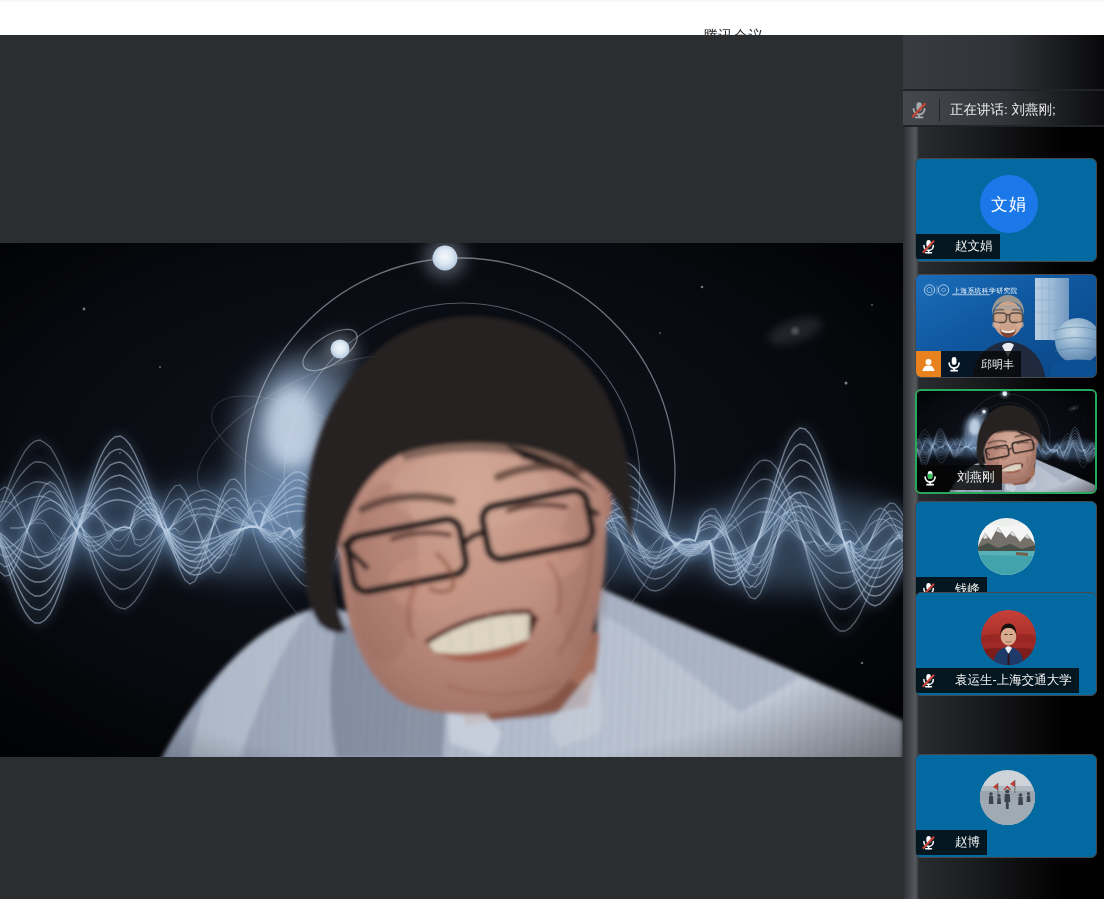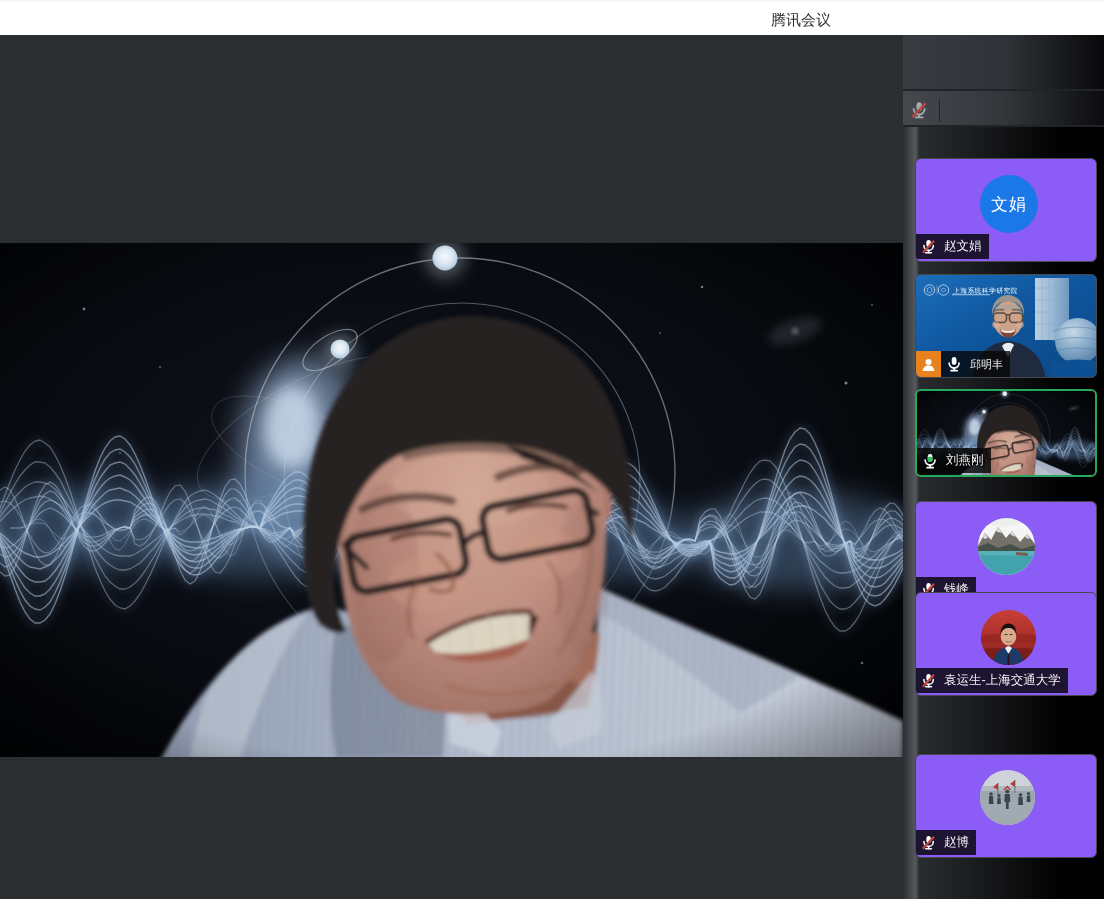--- a/index.html
+++ b/index.html
@@ -1,29 +1,29 @@
 <!DOCTYPE html>
 <html><head><meta charset="utf-8">
 <style>
 *{margin:0;padding:0;box-sizing:border-box}
 html,body{width:1104px;height:899px;overflow:hidden;background:#2b2e31;font-family:"Liberation Sans",sans-serif}
 #titlebar{position:absolute;left:0;top:0;width:1104px;height:35px;background:#fff;border-top:2px solid #f7f7f8}
-#title{position:absolute;left:703px;top:0;width:128px;height:35px;line-height:36px;text-align:right;font-size:15px;color:#2e2e2e}
+#title{position:absolute;left:703px;top:16px;width:128px;height:35px;line-height:36px;text-align:left;font-size:15px;color:#2e2e2e}
 #video{position:absolute;left:0;top:243px;width:903px;height:514px;background:#05070b;overflow:hidden}
 #sidebar{position:absolute;left:903px;top:35px;width:201px;height:864px;background:#000}
 .sb-band1{position:absolute;left:0;top:0;width:201px;height:54px;background:linear-gradient(90deg,#383c40 0%,#2f3236 52%,#08080a 100%)}
 .sb-bar{position:absolute;left:0;top:54px;width:201px;height:38px;background:linear-gradient(90deg,#45494e 0%,#33363a 50%,#0c0c0e 100%);border-top:2px solid #202327;border-bottom:2px solid #202327}
 .sb-list{position:absolute;left:0;top:92px;width:201px;height:772px;background:linear-gradient(90deg,#3a3d40 0%,#292c2f 8%,#17181a 42%,#000 80%)}
 .sb-strip{position:absolute;left:0;top:92px;width:16px;height:772px;background:linear-gradient(90deg,#2a2d30 0%,#44484c 45%,#55595d 78%,#2e3134 100%)}
 .sep{position:absolute;left:36px;top:8px;width:1px;height:23px;background:#232629}
 .speaktext{position:absolute;left:47px;top:0;height:38px;line-height:38px;font-size:13.5px;color:#ececec;white-space:nowrap}
-.thumb{position:absolute;left:915px;width:182px;height:104px;background:#8b5cf6;border:1px solid #47494d;border-radius:6px;overflow:hidden}
+.thumb{position:absolute;left:915px;width:182px;height:104px;background:#0369a1;border:1px solid #47494d;border-radius:6px;overflow:hidden}
 .thumb svg.fill{position:absolute;left:0;top:0}
 .label{position:absolute;left:0px;bottom:2px;height:25px;background:rgba(5,5,5,0.82);display:flex;align-items:center;padding:0 7px 0 4px;white-space:nowrap}
-.label .nm{color:#f2f2f2;font-size:12.5px;margin-left:7px}
+.label .nm{color:#f2f2f2;font-size:12.5px;margin-left:18px}
 .avatar{position:absolute;border-radius:50%;overflow:hidden}
 </style></head><body>
 <div id="titlebar">
     <div id="title">腾讯会议</div>
   </div>
 
 <svg width="0" height="0" style="position:absolute">
 <defs>
 <radialGradient id="bgG" cx="45%" cy="45%" r="75%">
 <stop offset="0%" stop-color="#10141d"></stop>
@@ -378,20 +378,21 @@
 <div style="position:absolute;left:6px;top:9px"><svg width="20" height="20" viewBox="0 0 16 16" style="flex:0 0 auto">
 <g fill="none" stroke="#a6abb0" stroke-width="1.5" stroke-linecap="round">
 <rect x="6" y="1.8" width="4.2" height="7" rx="2.1" fill="#a6abb0" stroke="none"></rect>
 <path d="M3.7 7.2 a4.4 4.4 0 0 0 8.8 0"></path>
 <line x1="8.1" y1="11.9" x2="8.1" y2="13.8"></line>
 <line x1="5.4" y1="13.9" x2="10.8" y2="13.9"></line>
 </g>
 <line x1="2.6" y1="13.8" x2="13.2" y2="2.6" stroke="#c0453a" stroke-width="2"></line>
 </svg></div>
 <div class="sep"></div>
+<div class="speaktext">正在讲话: 刘燕刚;</div>
 </div>
 </div>
 <div class="thumb" style="top:158px">
 <div style="position:absolute;left:64px;top:16px;width:58px;height:58px;border-radius:50%;background:#1b78e8;color:#fff;font-size:17px;display:flex;align-items:center;justify-content:center;letter-spacing:1px">文娟</div>
 <div class="label">
       <svg width="17" height="17" viewBox="0 0 16 16" style="flex:0 0 auto">
 <g fill="none" stroke="#ffffff" stroke-width="1.5" stroke-linecap="round">
 <rect x="6" y="1.8" width="4.2" height="7" rx="2.1" fill="#ffffff" stroke="none"></rect>
 <path d="M3.7 7.2 a4.4 4.4 0 0 0 8.8 0"></path>
 <line x1="8.1" y1="11.9" x2="8.1" y2="13.8"></line>
@@ -481,21 +482,21 @@
 <g fill="none" stroke="#ffffff" stroke-width="1.5" stroke-linecap="round">
 <rect x="6" y="1.8" width="4.2" height="7" rx="2.1" fill="#ffffff" stroke="none"></rect>
 <path d="M3.7 7.2 a4.4 4.4 0 0 0 8.8 0"></path>
 <line x1="8.1" y1="11.9" x2="8.1" y2="13.8"></line>
 <line x1="5.4" y1="13.9" x2="10.8" y2="13.9"></line>
 </g>
 </svg>
       <span class="nm" style="font-size:11px">邱明丰</span>
     </div>
 </div>
-<div class="thumb" style="top:389px;height:88px;border:2px solid #26a95d;background:#ef4444">
+<div class="thumb" style="top:389px;height:105px;border:2px solid #26a95d;background:#ef4444">
 <svg class="fill" width="178" height="101" viewBox="0 0 903 514" preserveAspectRatio="xMidYMid slice">
       <use href="#scene"></use>
     </svg>
 <div class="label" style="bottom:2px">
       <svg width="18" height="18" viewBox="0 0 16 16" style="flex:0 0 auto">
 <g fill="none" stroke="#ffffff" stroke-width="1.5" stroke-linecap="round">
 <rect x="6" y="1.8" width="4.2" height="7" rx="2.1" fill="#ffffff" stroke="none"></rect>
 <rect x="6" y="4.2" width="4.2" height="4.6" rx="1.2" fill="#35c35f" stroke="none"></rect>
 <path d="M3.7 7.2 a4.4 4.4 0 0 0 8.8 0"></path>
 <line x1="8.1" y1="11.9" x2="8.1" y2="13.8"></line>

